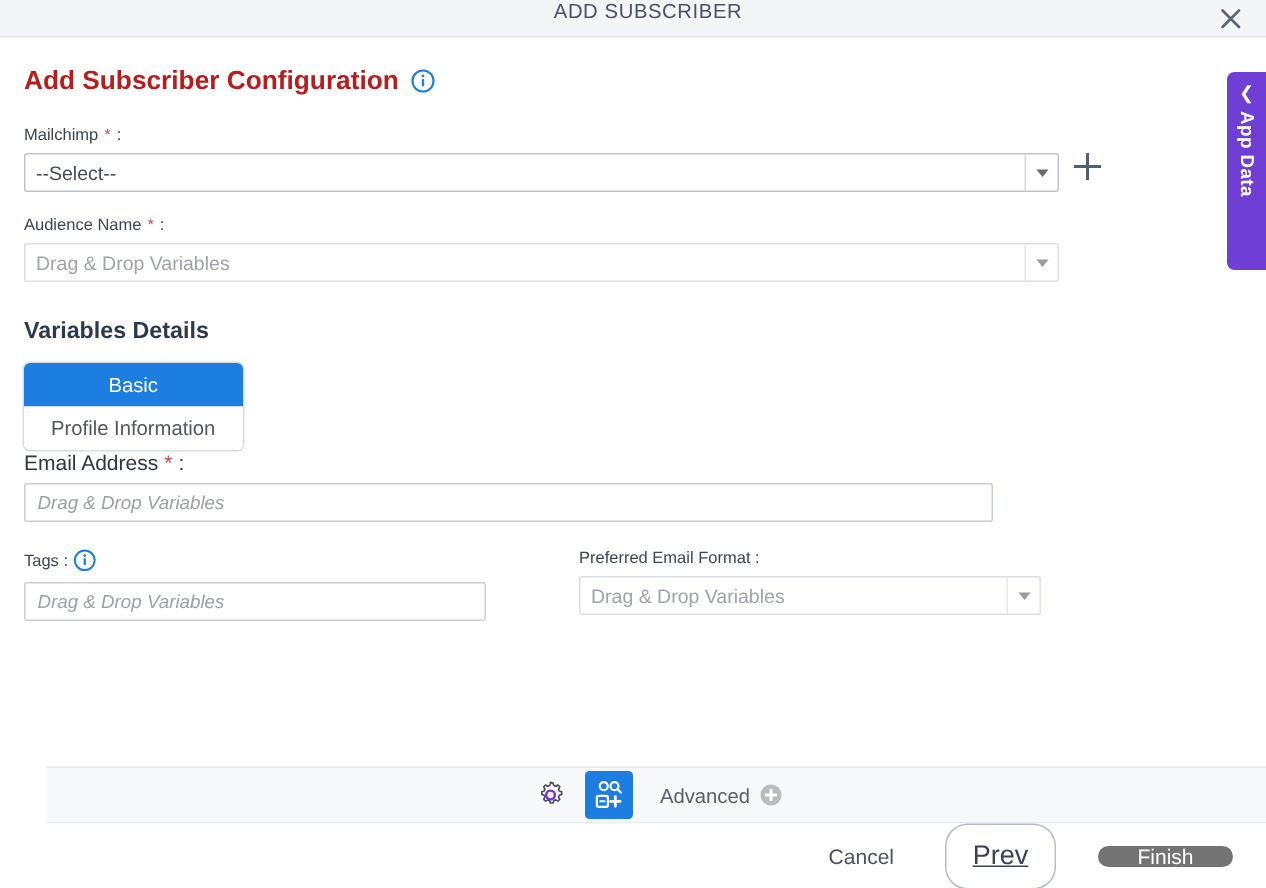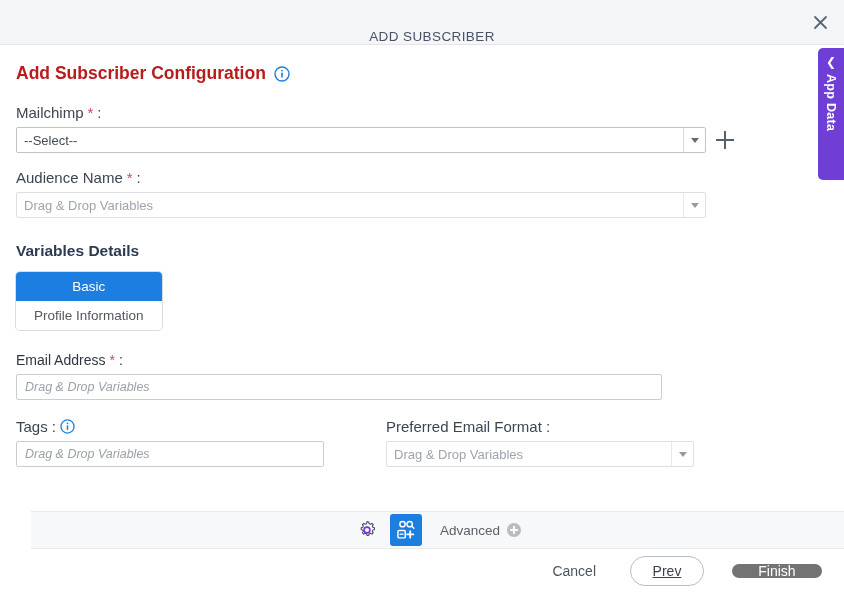--- a/index.html
+++ b/index.html
@@ -13,25 +13,25 @@
     background: #ffffff;
     font-family: "Liberation Sans", sans-serif;
     color: #333333;
     overflow: hidden;
     position: relative;
   }
 
   
   .titlebar {
     position: relative;
-    height: 45px;
+    height: 25px;
     background: #f4f5f7;
     border-bottom: 1px solid #e3e5e9;
     display: flex;
-    align-items: flex-end;
+    align-items: flex-start;
     justify-content: center;
     padding-left: 20px;
   }
   .titlebar-text {
     font-size: 13.5px;
     letter-spacing: 0.4px;
     color: #4a5269;
     font-weight: 400;
   }
   .close-btn {
@@ -69,36 +69,36 @@
 
   .info-icon {
     width: 16px;
     height: 16px;
     display: inline-block;
     flex: 0 0 auto;
   }
   .info-icon svg { display: block; }
 
   .field-label {
-    font-size: 15px;
+    font-size: 11px;
     color: #3c4551;
     margin: 0;
     padding: 0;
     display: flex;
     align-items: center;
     gap: 4px;
   }
   .req { color: #c0504d; }
 
   .row-mailchimp { margin-top: 20px; }
   .row-audience { margin-top: 16px; }
 
   .input-line {
     display: flex;
-    align-items: center;
+    align-items: flex-start;
     gap: 10px;
     margin-top: 6px;
   }
 
   
   .select {
     position: relative;
     height: 26px;
     background: #fff;
     border: 1px solid #bfc4cb;
@@ -180,21 +180,21 @@
     color: #53585f;
     cursor: pointer;
     min-width: 104px;
   }
   .tab.active {
     background: #1b7ee0;
     color: #ffffff;
   }
 
   
-  .panel { margin-top: 22px; }
+  .panel { }
 
   .label-em {
     font-size: 14px;
     color: #2f3640;
   }
 
   .textbox {
     height: 26px;
     border: 1px solid #c9ced4;
     border-radius: 2px;
@@ -288,26 +288,26 @@
     padding-right: 22px;
   }
   .btn-text {
     font-size: 14px;
     color: #4c5360;
     cursor: pointer;
     padding: 4px 6px;
   }
   .btn-outline {
     min-width: 74px;
-    height: 30px;
+    height: 44px;
     border: 1px solid #b7bdc5;
     border-radius: 15px;
     background: #fff;
     color: #3b4250;
-    font-size: 14px;
+    font-size: 18px;
     display: flex; align-items: center; justify-content: center;
     cursor: pointer;
     text-decoration: underline;
   }
   .btn-primary {
     min-width: 90px;
     height: 14px;
     border-radius: 15px;
     background: #737373;
     color: #fff;

